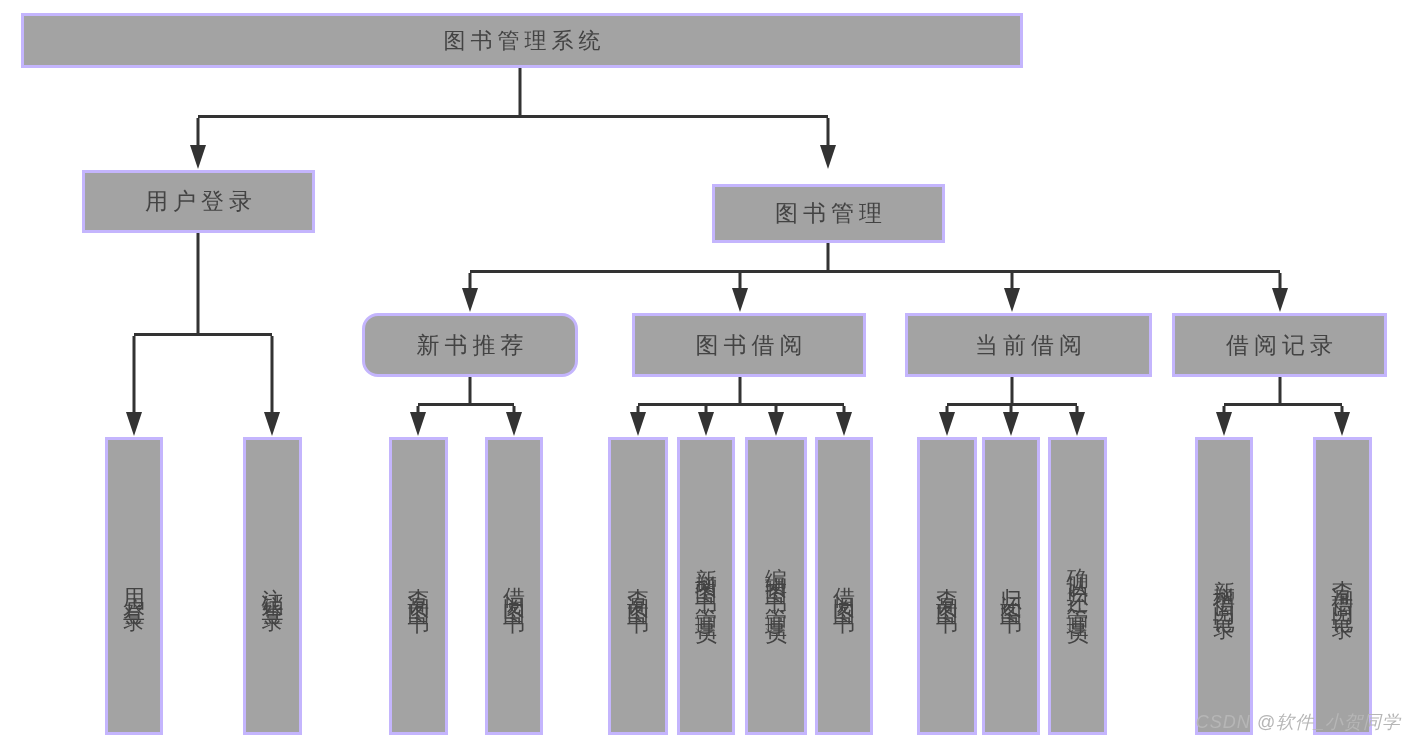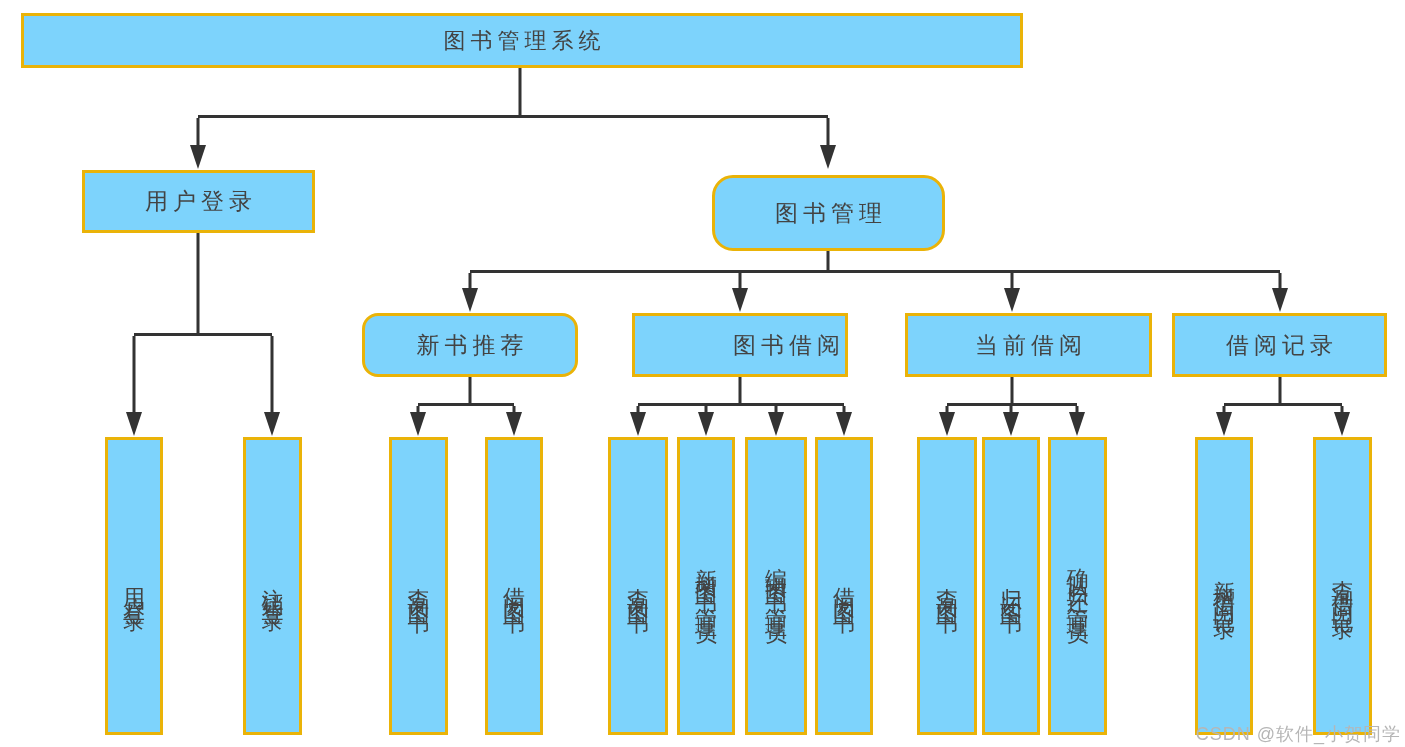--- a/index.html
+++ b/index.html
@@ -18,22 +18,22 @@
   .connector-svg {
     position: absolute;
     left: 0;
     top: 0;
     width: 1405px;
     height: 747px;
   }
   .node {
     position: absolute;
     box-sizing: border-box;
-    background: #7dd3fc;
-    border: 3px solid #eab308;
+    background: #a3a3a3;
+    border: 3px solid #c4b5fd;
     display: flex;
     align-items: center;
     justify-content: center;
     color: #434343;
     text-align: center;
   }
   .h-node {
     font-size: 23px;
     letter-spacing: 5px;
     text-indent: 5px; 
@@ -47,25 +47,26 @@
   .v-node {
     writing-mode: vertical-rl;
     text-orientation: mixed;
     font-size: 22px;
     letter-spacing: 8px;
     line-height: 1;
   }
   .watermark {
     position: absolute;
     right: 4px;
-    bottom: 1px;
+    bottom: 13px;
     font-size: 18px;
     color: #b6b6b6;
     letter-spacing: 1px;
     white-space: nowrap;
+    font-style: italic;
   }
 </style>
 </head>
 <body>
 
 <div class="stage">
 
   <svg class="connector-svg" viewBox="0 0 1405 747">
     <g stroke="#333333" stroke-width="3" fill="none">
 
@@ -121,28 +122,28 @@
     </g>
   </svg>
 
   <div class="node root-node" style="left:21px; top:13px; width:1002px; height:55px;">
     <span>图书管理系统</span>
   </div>
 
   <div class="node h-node" style="left:82px; top:170px; width:233px; height:63px;">
     <span>用户登录</span>
   </div>
-  <div class="node h-node" style="left:712px; top:175px; width:233px; height:76px;border-radius:21px;">
+  <div class="node h-node" style="left:712px; top:184px; width:233px; height:59px;">
     <span>图书管理</span>
   </div>
 
   <div class="node h-node" style="left:362px; top:313px; width:216px; height:64px;border-radius:16px;">
     <span>新书推荐</span>
   </div>
-  <div class="node h-node" style="left:632px; top:313px; width:216px; height:64px;justify-content:flex-end;">
+  <div class="node h-node" style="left:632px; top:313px; width:234px; height:64px;">
     <span>图书借阅</span>
   </div>
   <div class="node h-node" style="left:905px; top:313px; width:247px; height:64px;">
     <span>当前借阅</span>
   </div>
   <div class="node h-node" style="left:1172px; top:313px; width:215px; height:64px;">
     <span>借阅记录</span>
   </div>
 
   <div class="node v-node" style="left:105px; top:437px; width:58px; height:298px;">

